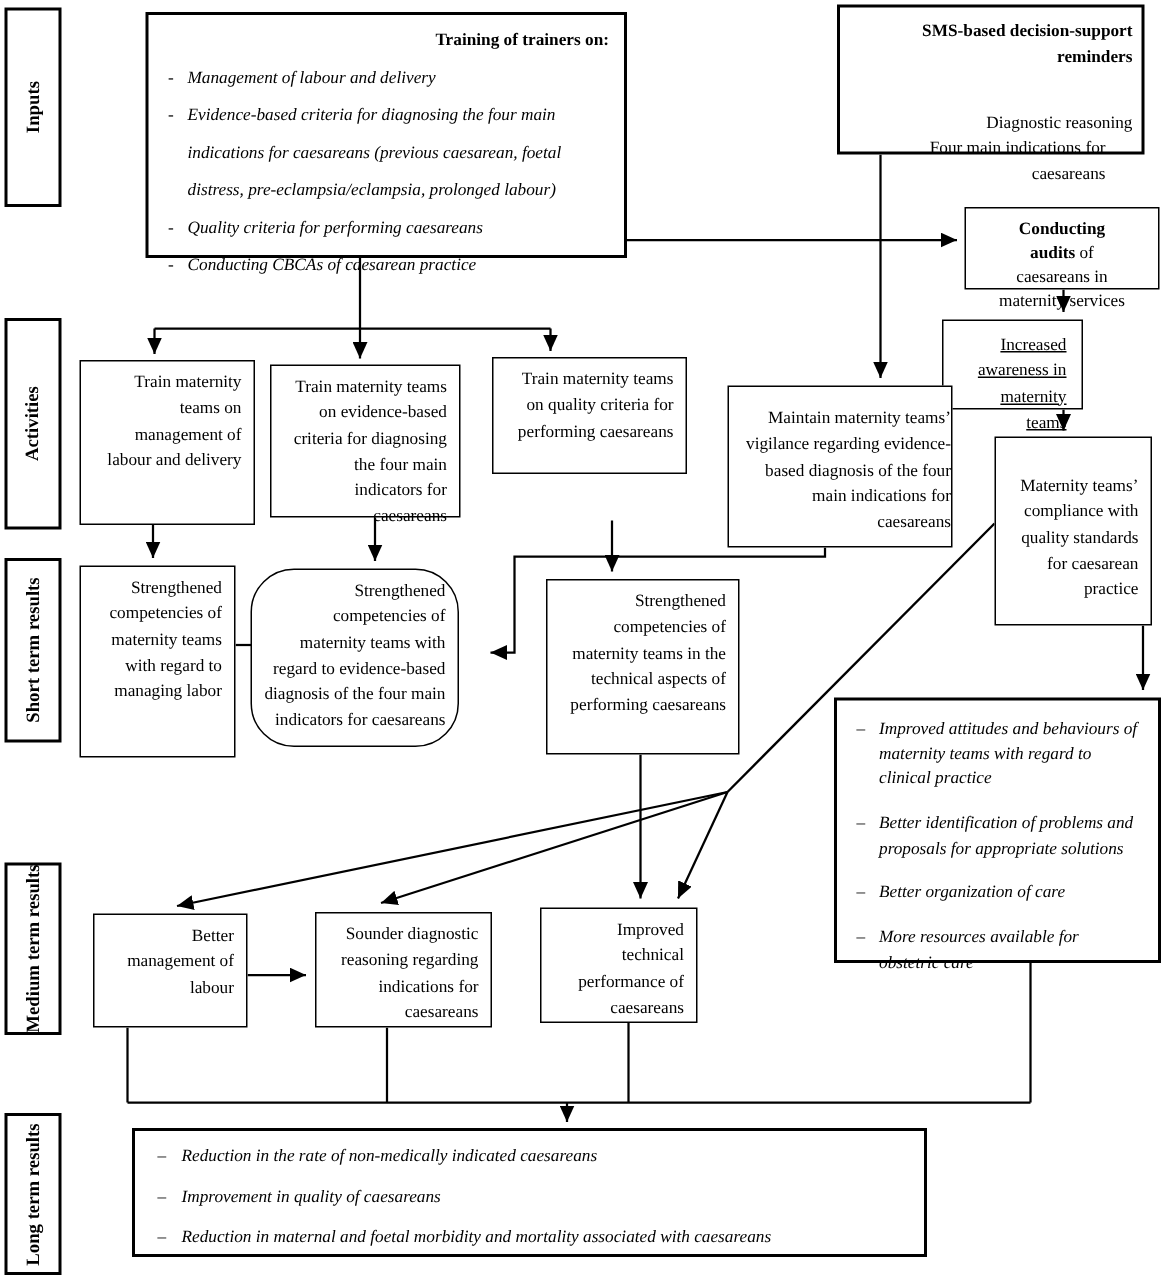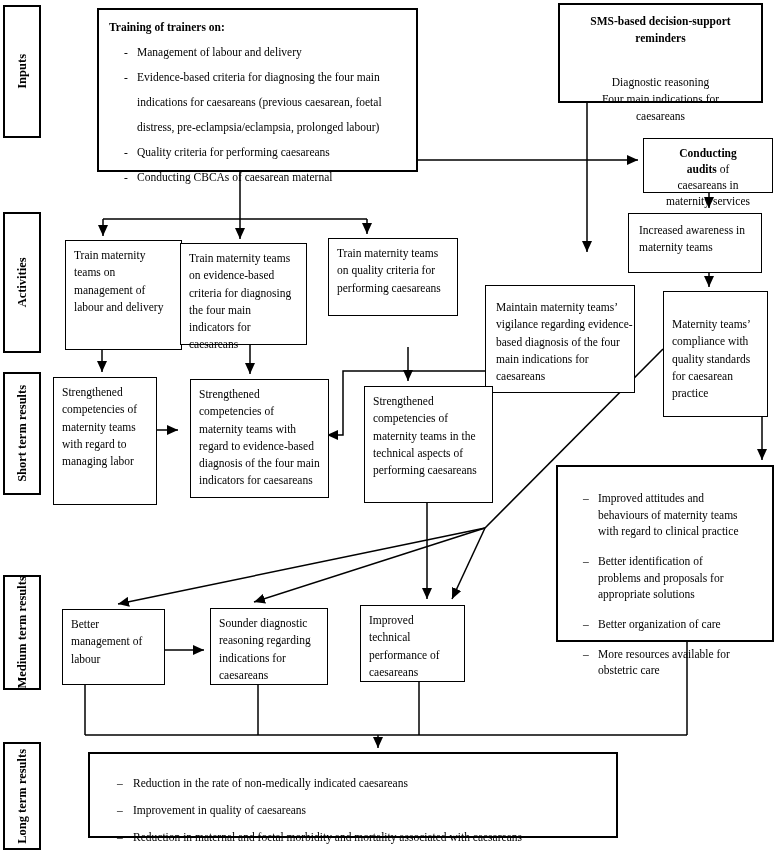--- a/index.html
+++ b/index.html
@@ -9,22 +9,22 @@
     overflow:hidden;
   }
   #connectors{position:absolute;left:0;top:0;pointer-events:none;}
   .box{
     position:absolute;box-sizing:border-box;background:#fff;
     border:1.5px solid #000;font-size:11.5px;line-height:1.5;
     padding:6px 8px;
   }
   .bold{font-weight:bold;}
   .center{text-align:center;}
-  p{margin:0;}
-  ul{list-style:none;margin:12px;padding:0;}
+  p{margin:0;text-align:right;}
+  ul{list-style:none;margin:0;padding:0;font-style:italic;}
   li{position:relative;padding-left:15px;}
   .dash-list>li::before{content:"-";position:absolute;left:3px;}
   .endash-list>li::before{content:"\2013";position:absolute;left:1px;}
 
   
   .stage{
     border-width:2px;display:flex;align-items:center;justify-content:center;
     padding:0;overflow:visible;
   }
   .stage span{
@@ -38,28 +38,28 @@
 
   
   .b-training{left:97px;top:8px;width:321px;height:164px;border-width:2px;
               line-height:25px;padding:5px 10px;}
   .b-training ul{margin-top:0;}
   .b-training li{padding-left:16px;}
   .b-sms{left:558px;top:3px;width:205px;height:100px;border-width:2px;padding:8px 6px;}
   .b-sms .sms-title{margin-bottom:26px;}
   .b-sms .sms-body{padding:0 18px;}
   .b-audits{left:643px;top:138px;width:130px;height:55px;padding:6px 20px;line-height:1.4;}
-  .b-incr{left:628px;top:213px;width:134px;height:60px;padding:8px 10px;}
+  .b-incr{left:628px;top:213px;width:94px;height:60px;padding:8px 10px;text-decoration:underline;}
   .b-comp{left:663px;top:291px;width:105px;height:126px;padding:24px 8px;}
-  .b-a1{left:53px;top:240px;width:117px;height:110px;margin-left:12px;}
+  .b-a1{left:53px;top:240px;width:117px;height:110px;}
   .b-a2{left:180px;top:243px;width:127px;height:102px;}
   .b-a3{left:328px;top:238px;width:130px;height:78px;}
-  .b-vig{left:485px;top:257px;width:150px;height:108px;padding:13px 0 6px 10px;margin-top:28px;}
+  .b-vig{left:485px;top:257px;width:150px;height:108px;padding:13px 0 6px 10px;}
   .b-s1{left:53px;top:377px;width:104px;height:128px;}
-  .b-s2{left:190px;top:379px;width:139px;height:119px;}
+  .b-s2{left:167px;top:379px;width:139px;height:119px;border-radius:29px;}
   .b-s3{left:354px;top:386px;width:129px;height:117px;margin-left:10px;}
   .b-big{left:556px;top:465px;width:218px;height:177px;border-width:2px;
          padding:11px 12px;line-height:1.45;}
   .b-big li{margin-bottom:13px;padding-left:16px;}
   .b-m1{left:62px;top:609px;width:103px;height:76px;}
   .b-m2{left:210px;top:608px;width:118px;height:77px;}
   .b-m3{left:360px;top:605px;width:105px;height:77px;}
   .b-long{left:88px;top:752px;width:530px;height:86px;border-width:2px;
           padding:9px 14px;line-height:1.4;}
   .b-long li{margin-bottom:11px;padding-left:17px;}
@@ -129,21 +129,21 @@
   <div class="box stage st-long">
     <span>Long term results</span>
   </div>
 
   <div class="box b-training">
     <p class="bold">Training of trainers on:</p>
     <ul class="dash-list">
       <li>Management of labour and delivery</li>
       <li>Evidence-based criteria for diagnosing the four main indications for caesareans (previous caesarean, foetal distress, pre-eclampsia/eclampsia, prolonged labour)</li>
       <li>Quality criteria for performing caesareans</li>
-      <li>Conducting CBCAs of caesarean maternal</li>
+      <li>Conducting CBCAs of caesarean practice</li>
     </ul>
   </div>
 
   <div class="box b-sms center">
     <p class="bold sms-title">SMS-based decision-support reminders</p>
     <p>Diagnostic reasoning</p>
     <p class="sms-body">Four main indications for caesareans</p>
   </div>
 
   <div class="box b-audits center">

